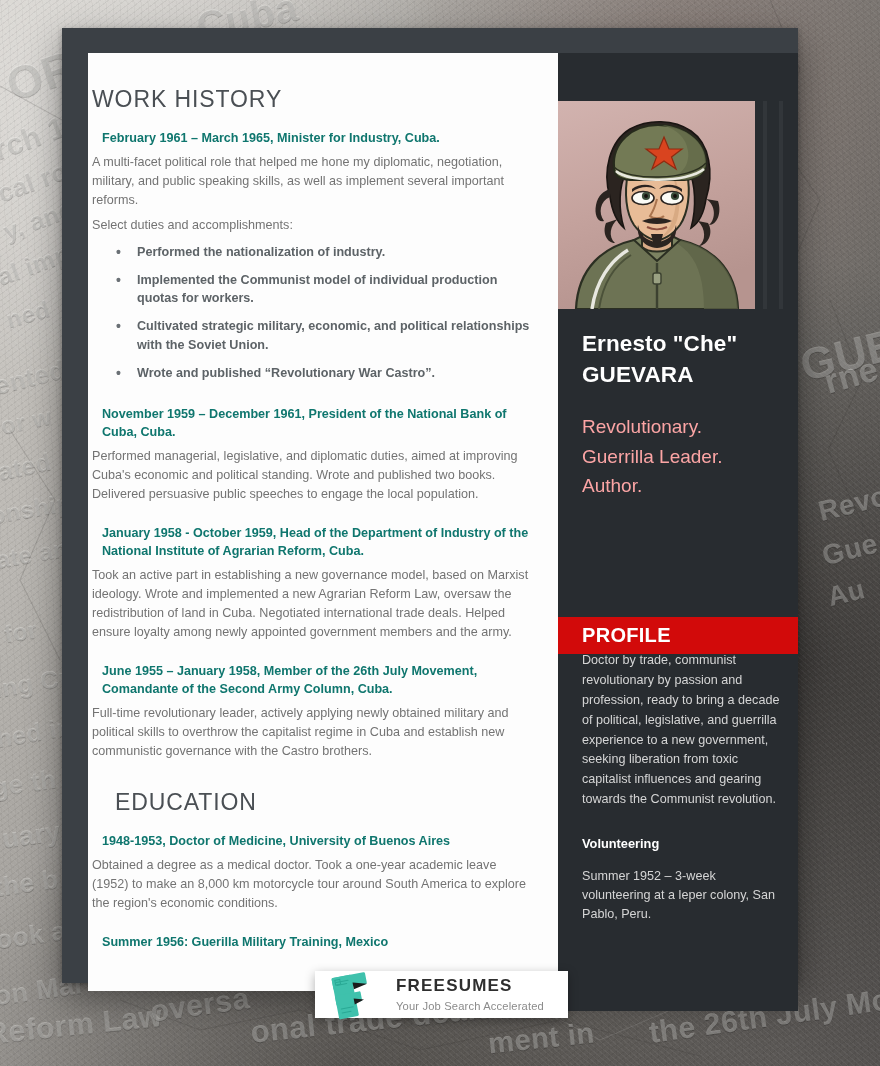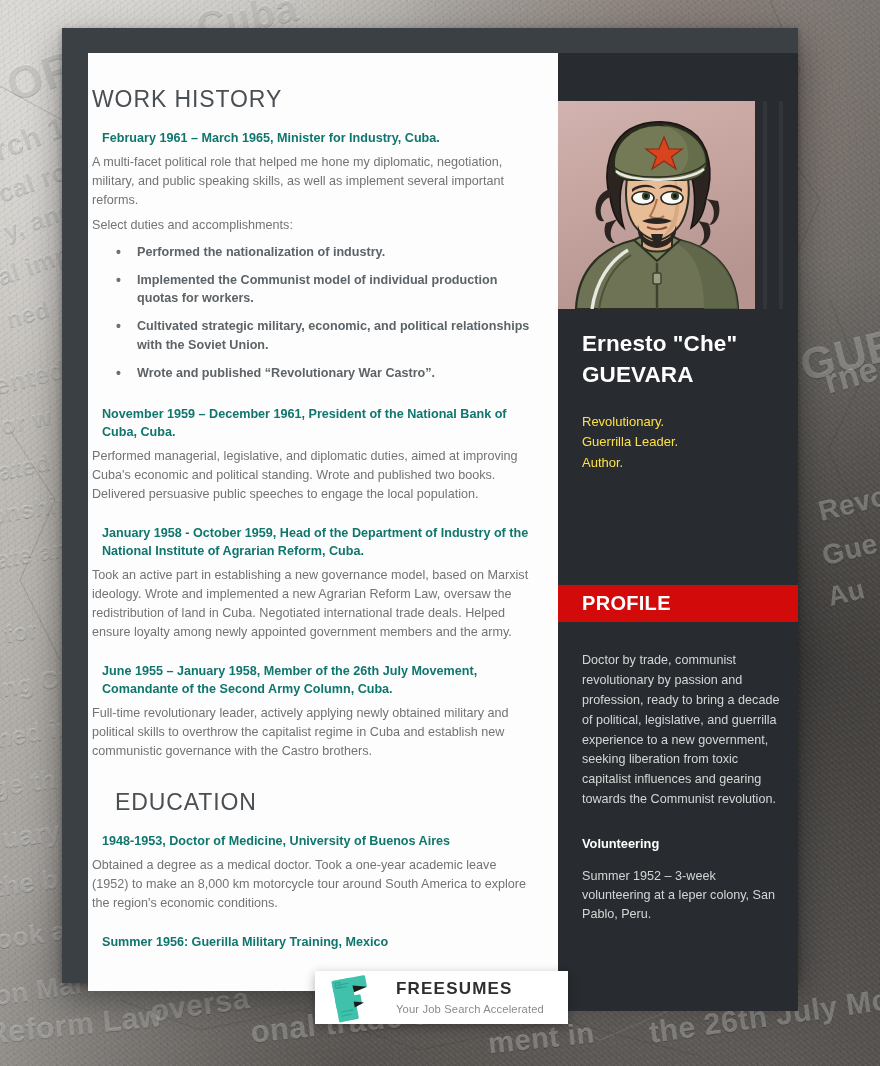--- a/index.html
+++ b/index.html
@@ -100,29 +100,29 @@
   #identity { position: absolute; left: 24px; top: 275px; width: 200px; }
   #name {
     color: #ffffff;
     font-size: 22.5px;
     font-weight: 700;
     line-height: 1.38;
     letter-spacing: .1px;
   }
   #roles {
     margin-top: 22px;
-    color: #fde047;
-    font-size: 13px;
+    color: #fca5a5;
+    font-size: 19px;
     line-height: 1.56;
     font-weight: 400;
   }
 
   #profile-bar {
     position: absolute;
-    left: 0; top: 532px;
+    left: 0; top: 564px;
     width: 256px; height: 37px;
     background: #d20a0a;
     display: flex; align-items: center;
   }
   #profile-bar h2 {
     color: #fff;
     font-size: 20px;
     font-weight: 700;
     letter-spacing: .3px;
     padding-left: 24px;
@@ -191,21 +191,21 @@
     color: #6a7075;
     font-size: 14px;
   }
 
   .edu-item { margin-bottom: 15px; }
 
   
   #badge {
     position: absolute;
     left: 315px; top: 971px;
-    width: 253px; height: 53px;
+    width: 253px; height: 47px;
     background: #ffffff;
     display: flex; align-items: center;
     padding: 12px 14px;
     box-shadow: 0 3px 10px rgba(0,0,0,.30);
   }
   #badge-logo { width: 54px; height: 50px; flex: 0 0 54px; }
   #badge-text { margin-left: 13px; }
   #badge-title {
     font-size: 17px; font-weight: 700; color: #2e2e2e;
     letter-spacing: 1.2px; line-height: 1.1;

